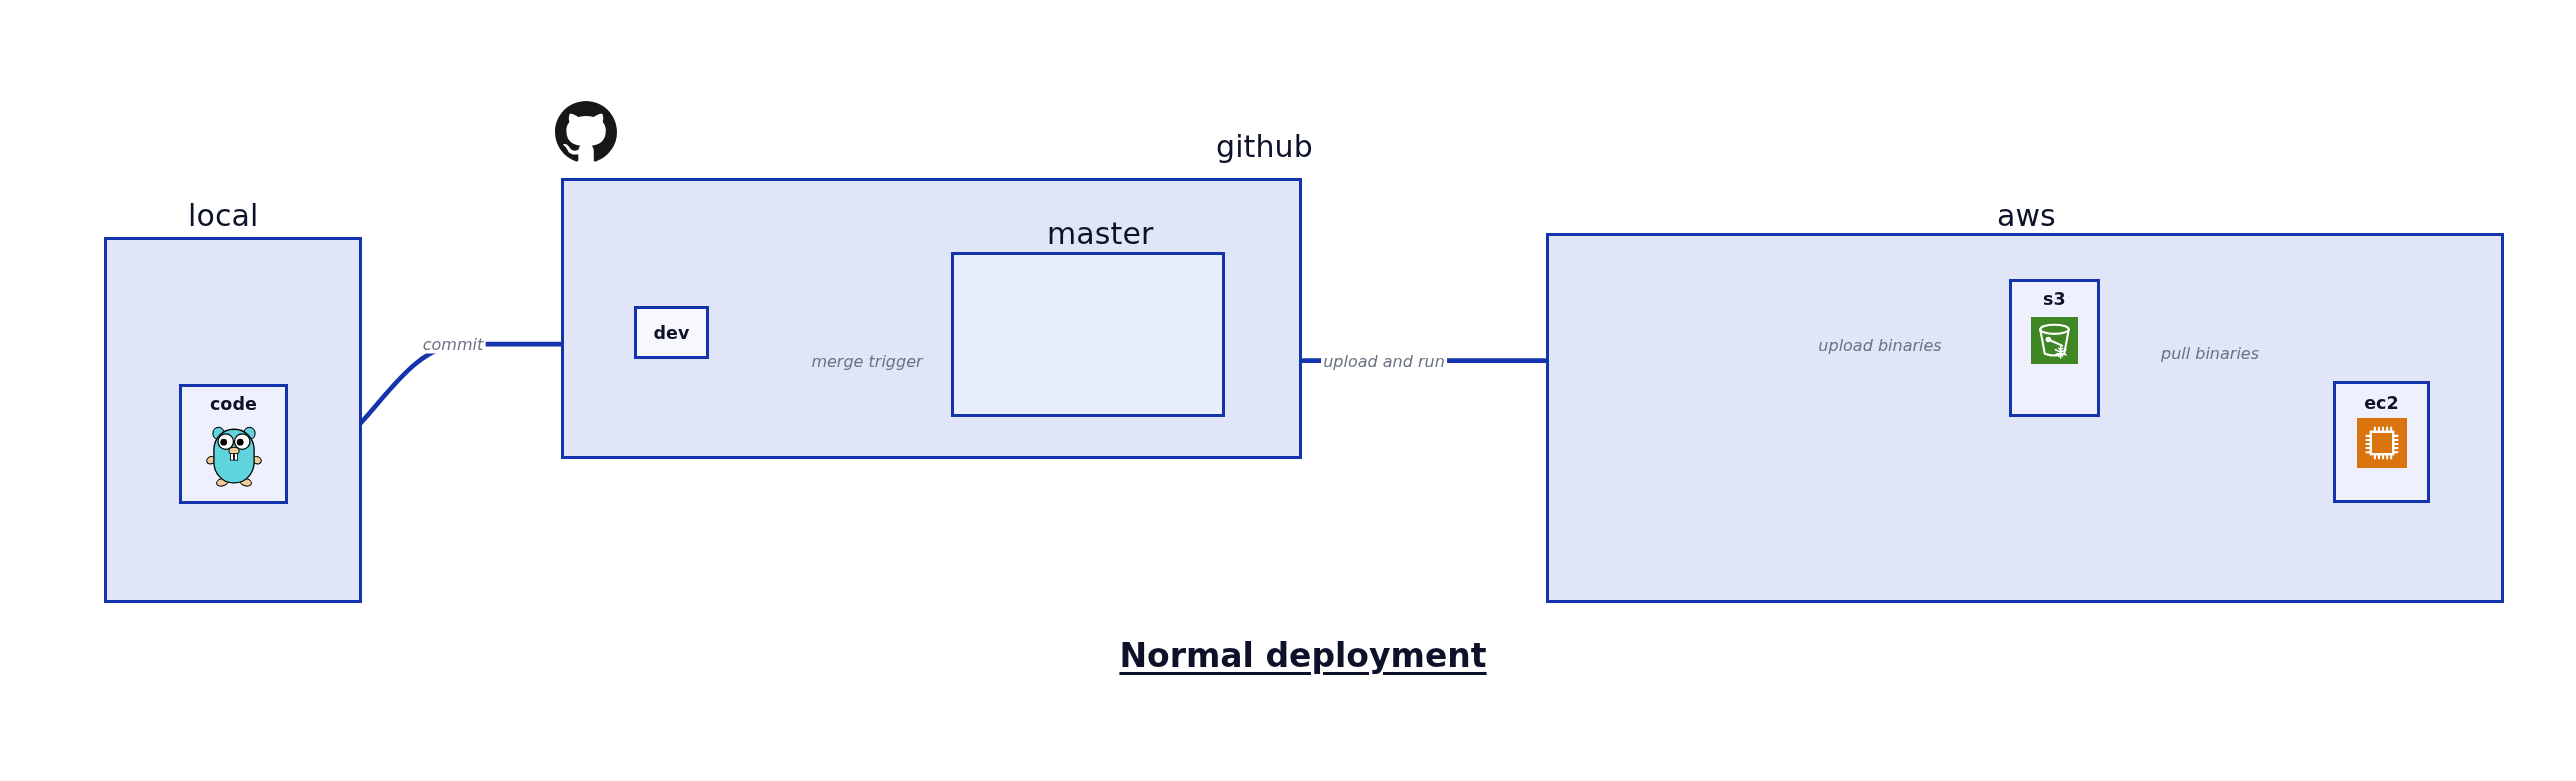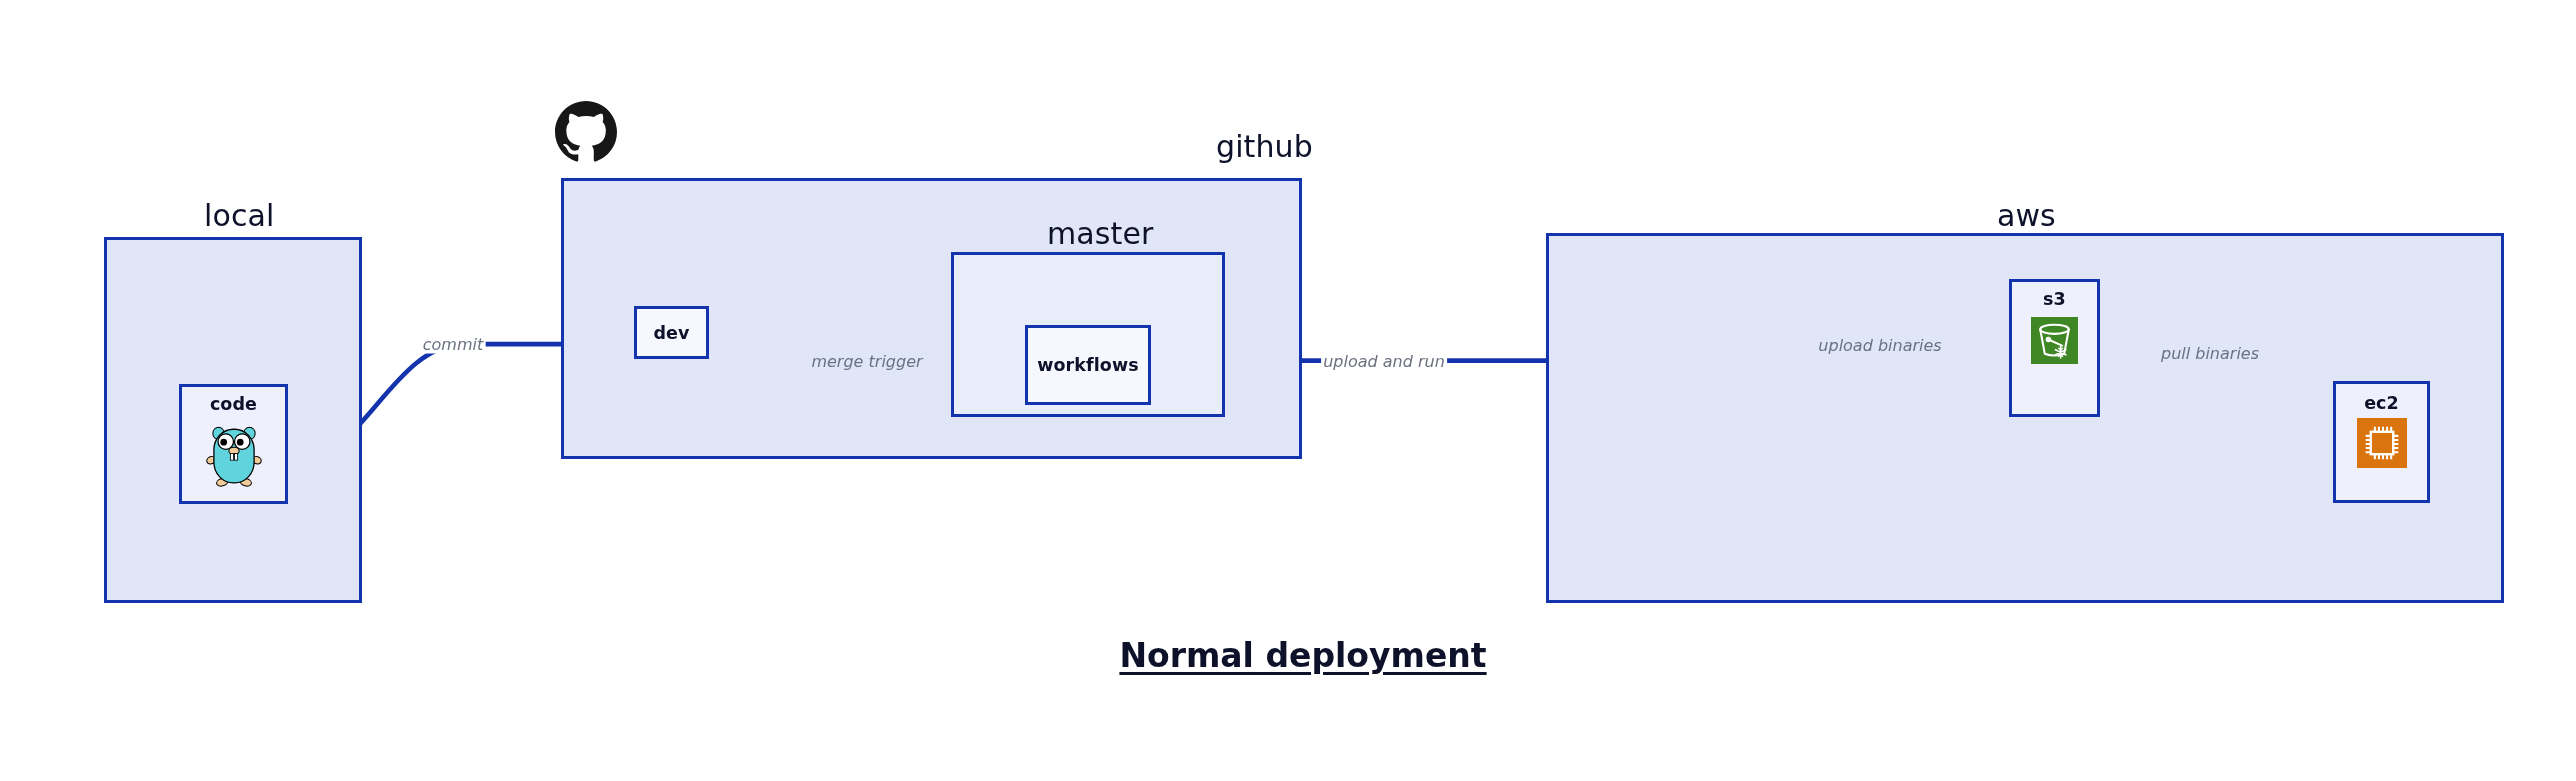--- a/index.html
+++ b/index.html
@@ -113,21 +113,21 @@
 
     <path d="M 1378 700 L 1986 700" fill="none" stroke="#1434ad" stroke-width="9" marker-end="url(#arrowhead)"></path>
 
     <path d="M 2236 700 L 3140 700" fill="none" stroke="#1434ad" stroke-width="9" marker-end="url(#arrowhead)"></path>
 
     <path d="M 3404 670 L 3899 670" fill="none" stroke="#1434ad" stroke-width="9" marker-end="url(#arrowhead)"></path>
 
     <path d="M 4075 662 C 4220 662, 4240 700, 4320 740 C 4400 782, 4460 808, 4520 822" fill="none" stroke="#1434ad" stroke-width="9" marker-end="url(#arrowhead)"></path>
   </svg>
 
-  <div class="group-label" style="left:204px; top:198px;">local</div>
+  <div class="group-label" style="left:188px; top:198px;">local</div>
   <div class="container-box" style="left:104px; top:237px; width:258px; height:366px;"></div>
 
   <div class="node-box" style="left:179px; top:384px; width:109px; height:120px; padding-top:7.2px;">
     <span class="node-label">code</span>
     <span class="node-icon" style="margin-top:7.2px;">
       <svg width="56" height="66" viewBox="0 0 108 128">
 
         <ellipse cx="24" cy="24" rx="11" ry="12" fill="#5fd4dd" stroke="#000" stroke-width="2"></ellipse>
         <ellipse cx="84" cy="24" rx="11" ry="12" fill="#5fd4dd" stroke="#000" stroke-width="2"></ellipse>
 
@@ -161,23 +161,20 @@
   <div class="group-label" style="left:1216px; top:129px;">github</div>
   <div class="container-box" style="left:561px; top:178px; width:741px; height:281px;"></div>
 
   <div class="node-box plain" style="left:634px; top:306px; width:75px; height:53px;">
     <span class="node-label">dev</span>
   </div>
 
   <div class="group-label" style="left:1047px; top:216px;">master</div>
   <div class="container-box level2" style="left:951px; top:252px; width:274px; height:165px;"></div>
 
-  <div class="node-box plain" style="left:1025px; top:325px; width:126px; height:80px;">
-    <span class="node-label">workflows</span>
-  </div>
 
   <div class="group-label" style="left:1997px; top:198px;">aws</div>
   <div class="container-box" style="left:1546px; top:233px; width:958px; height:370px;"></div>
 
 
   <div class="node-box" style="left:2009px; top:279px; width:91px; height:138px; padding-top:7.2px;">
     <span class="node-label">s3</span>
     <span class="node-icon" style="margin-top:8.2px;">
       <svg width="47" height="47" viewBox="0 0 92 92">
         <rect width="92" height="92" fill="#3f8624"></rect>

